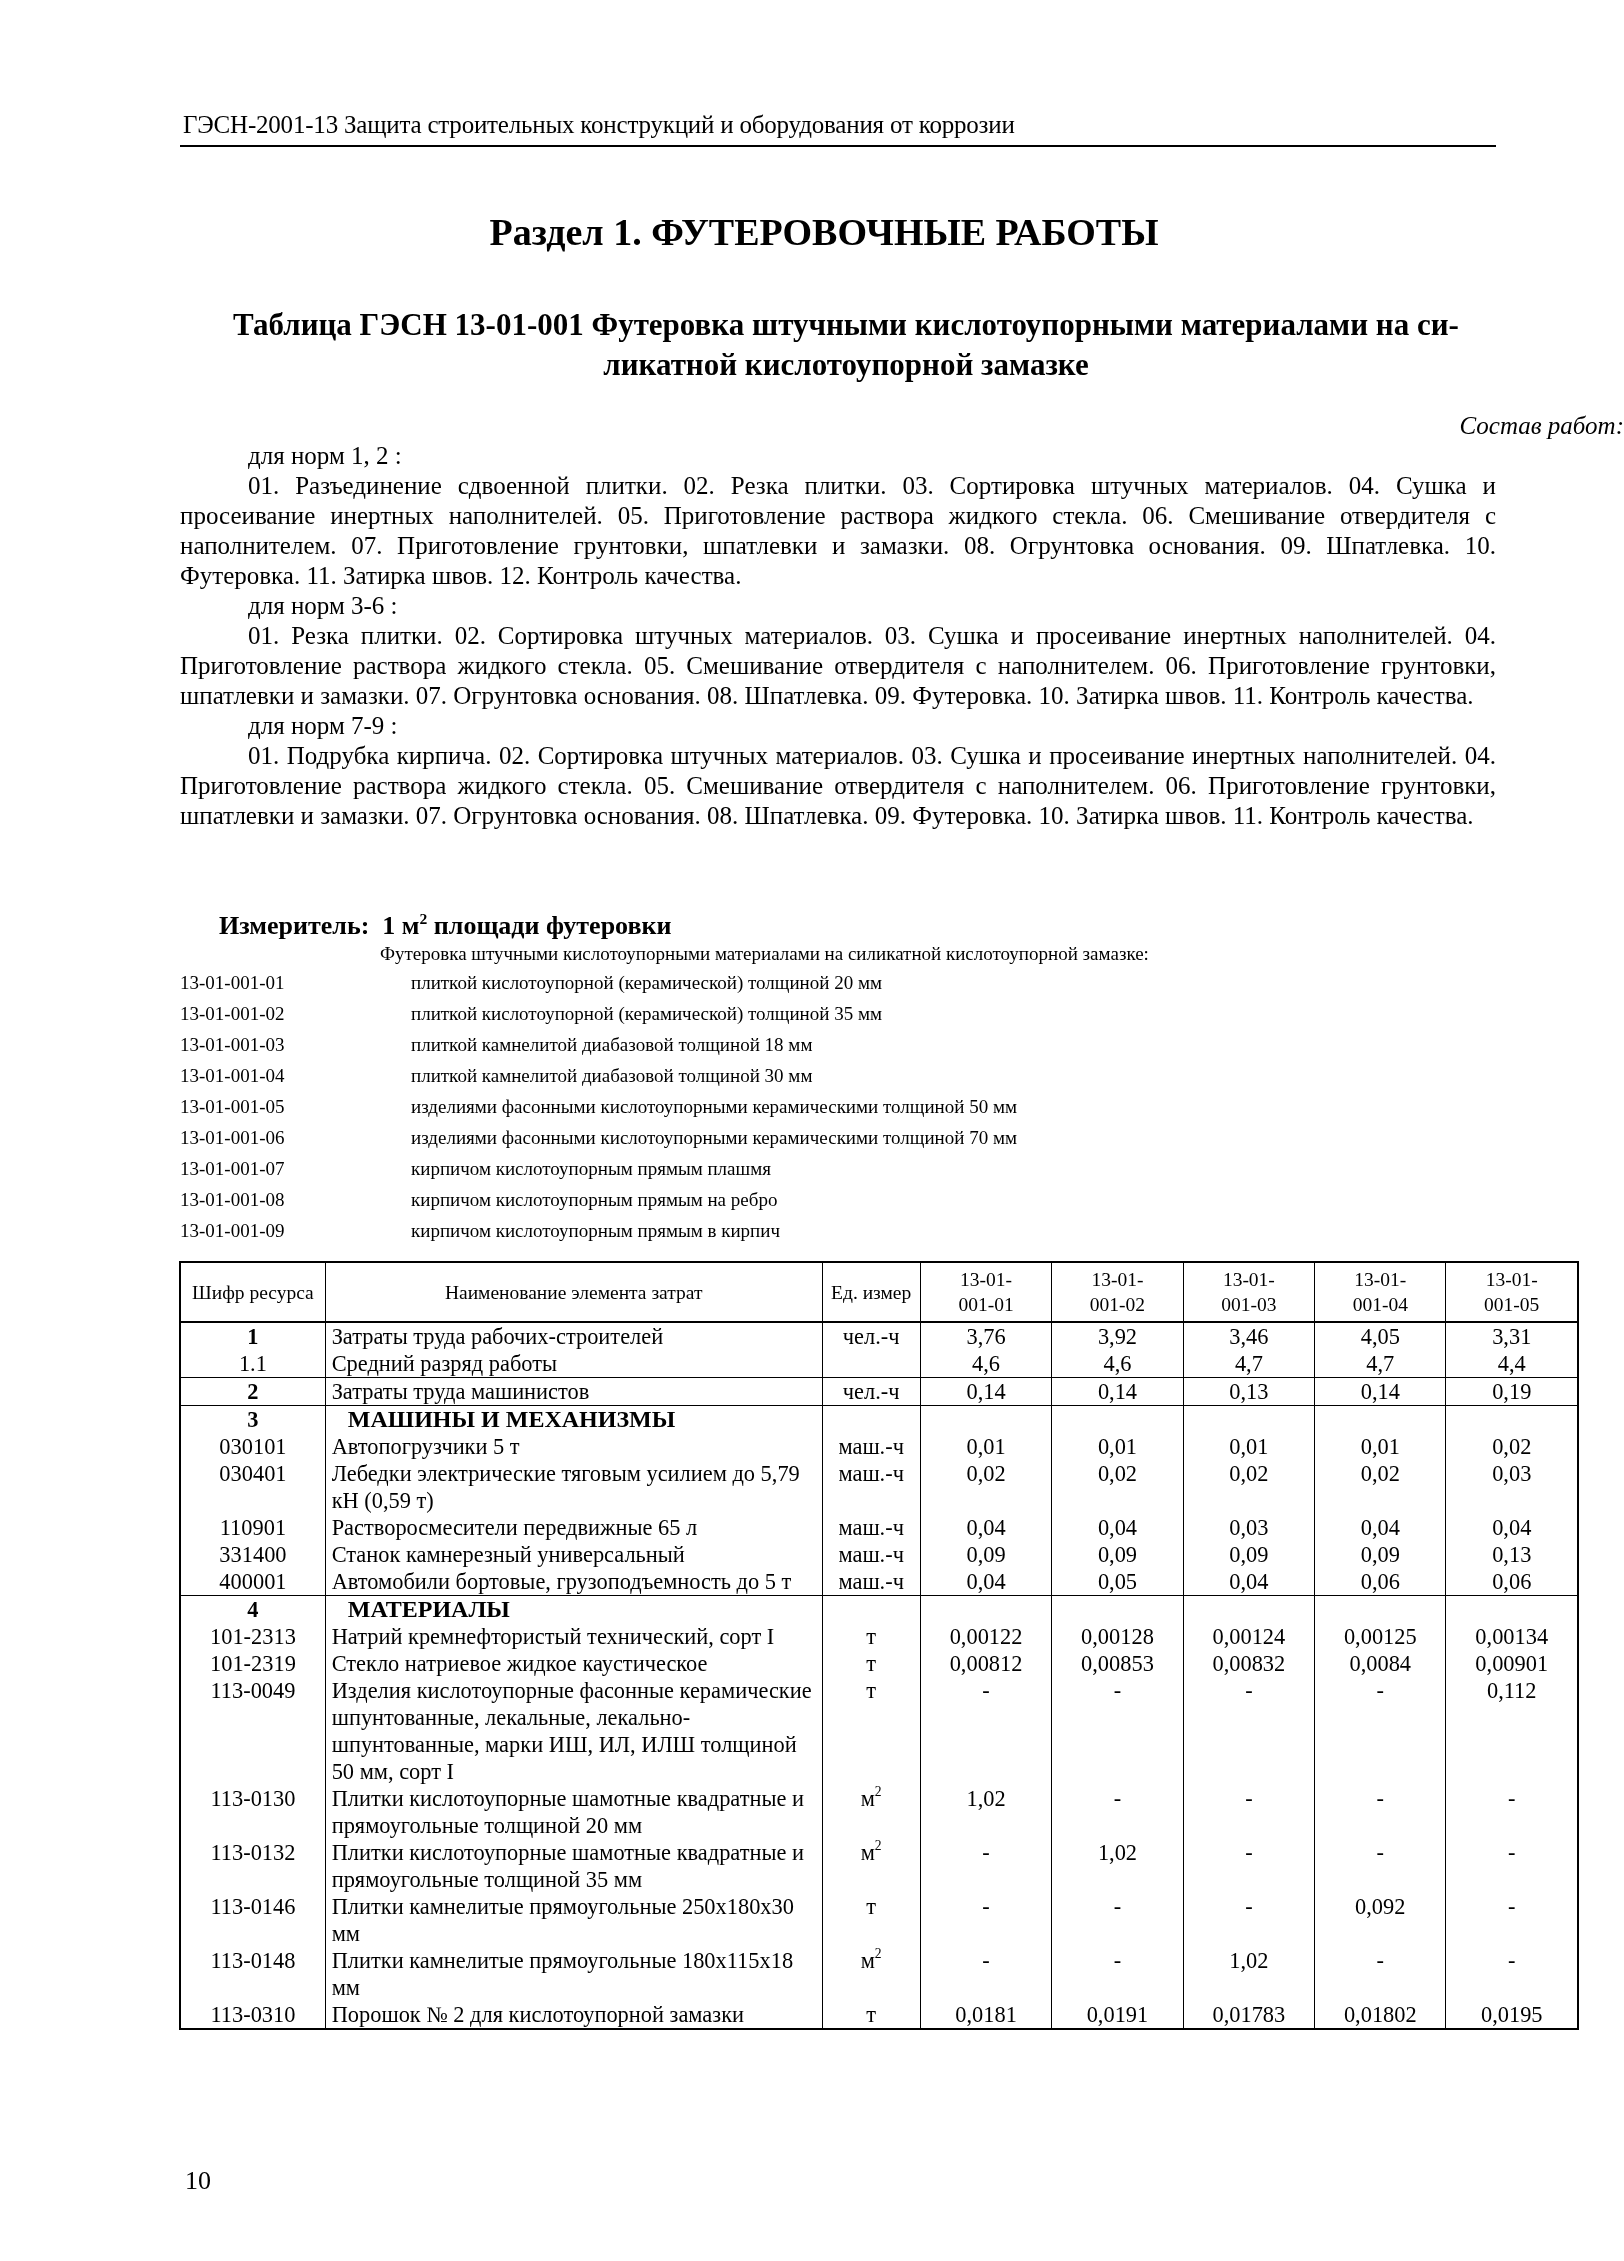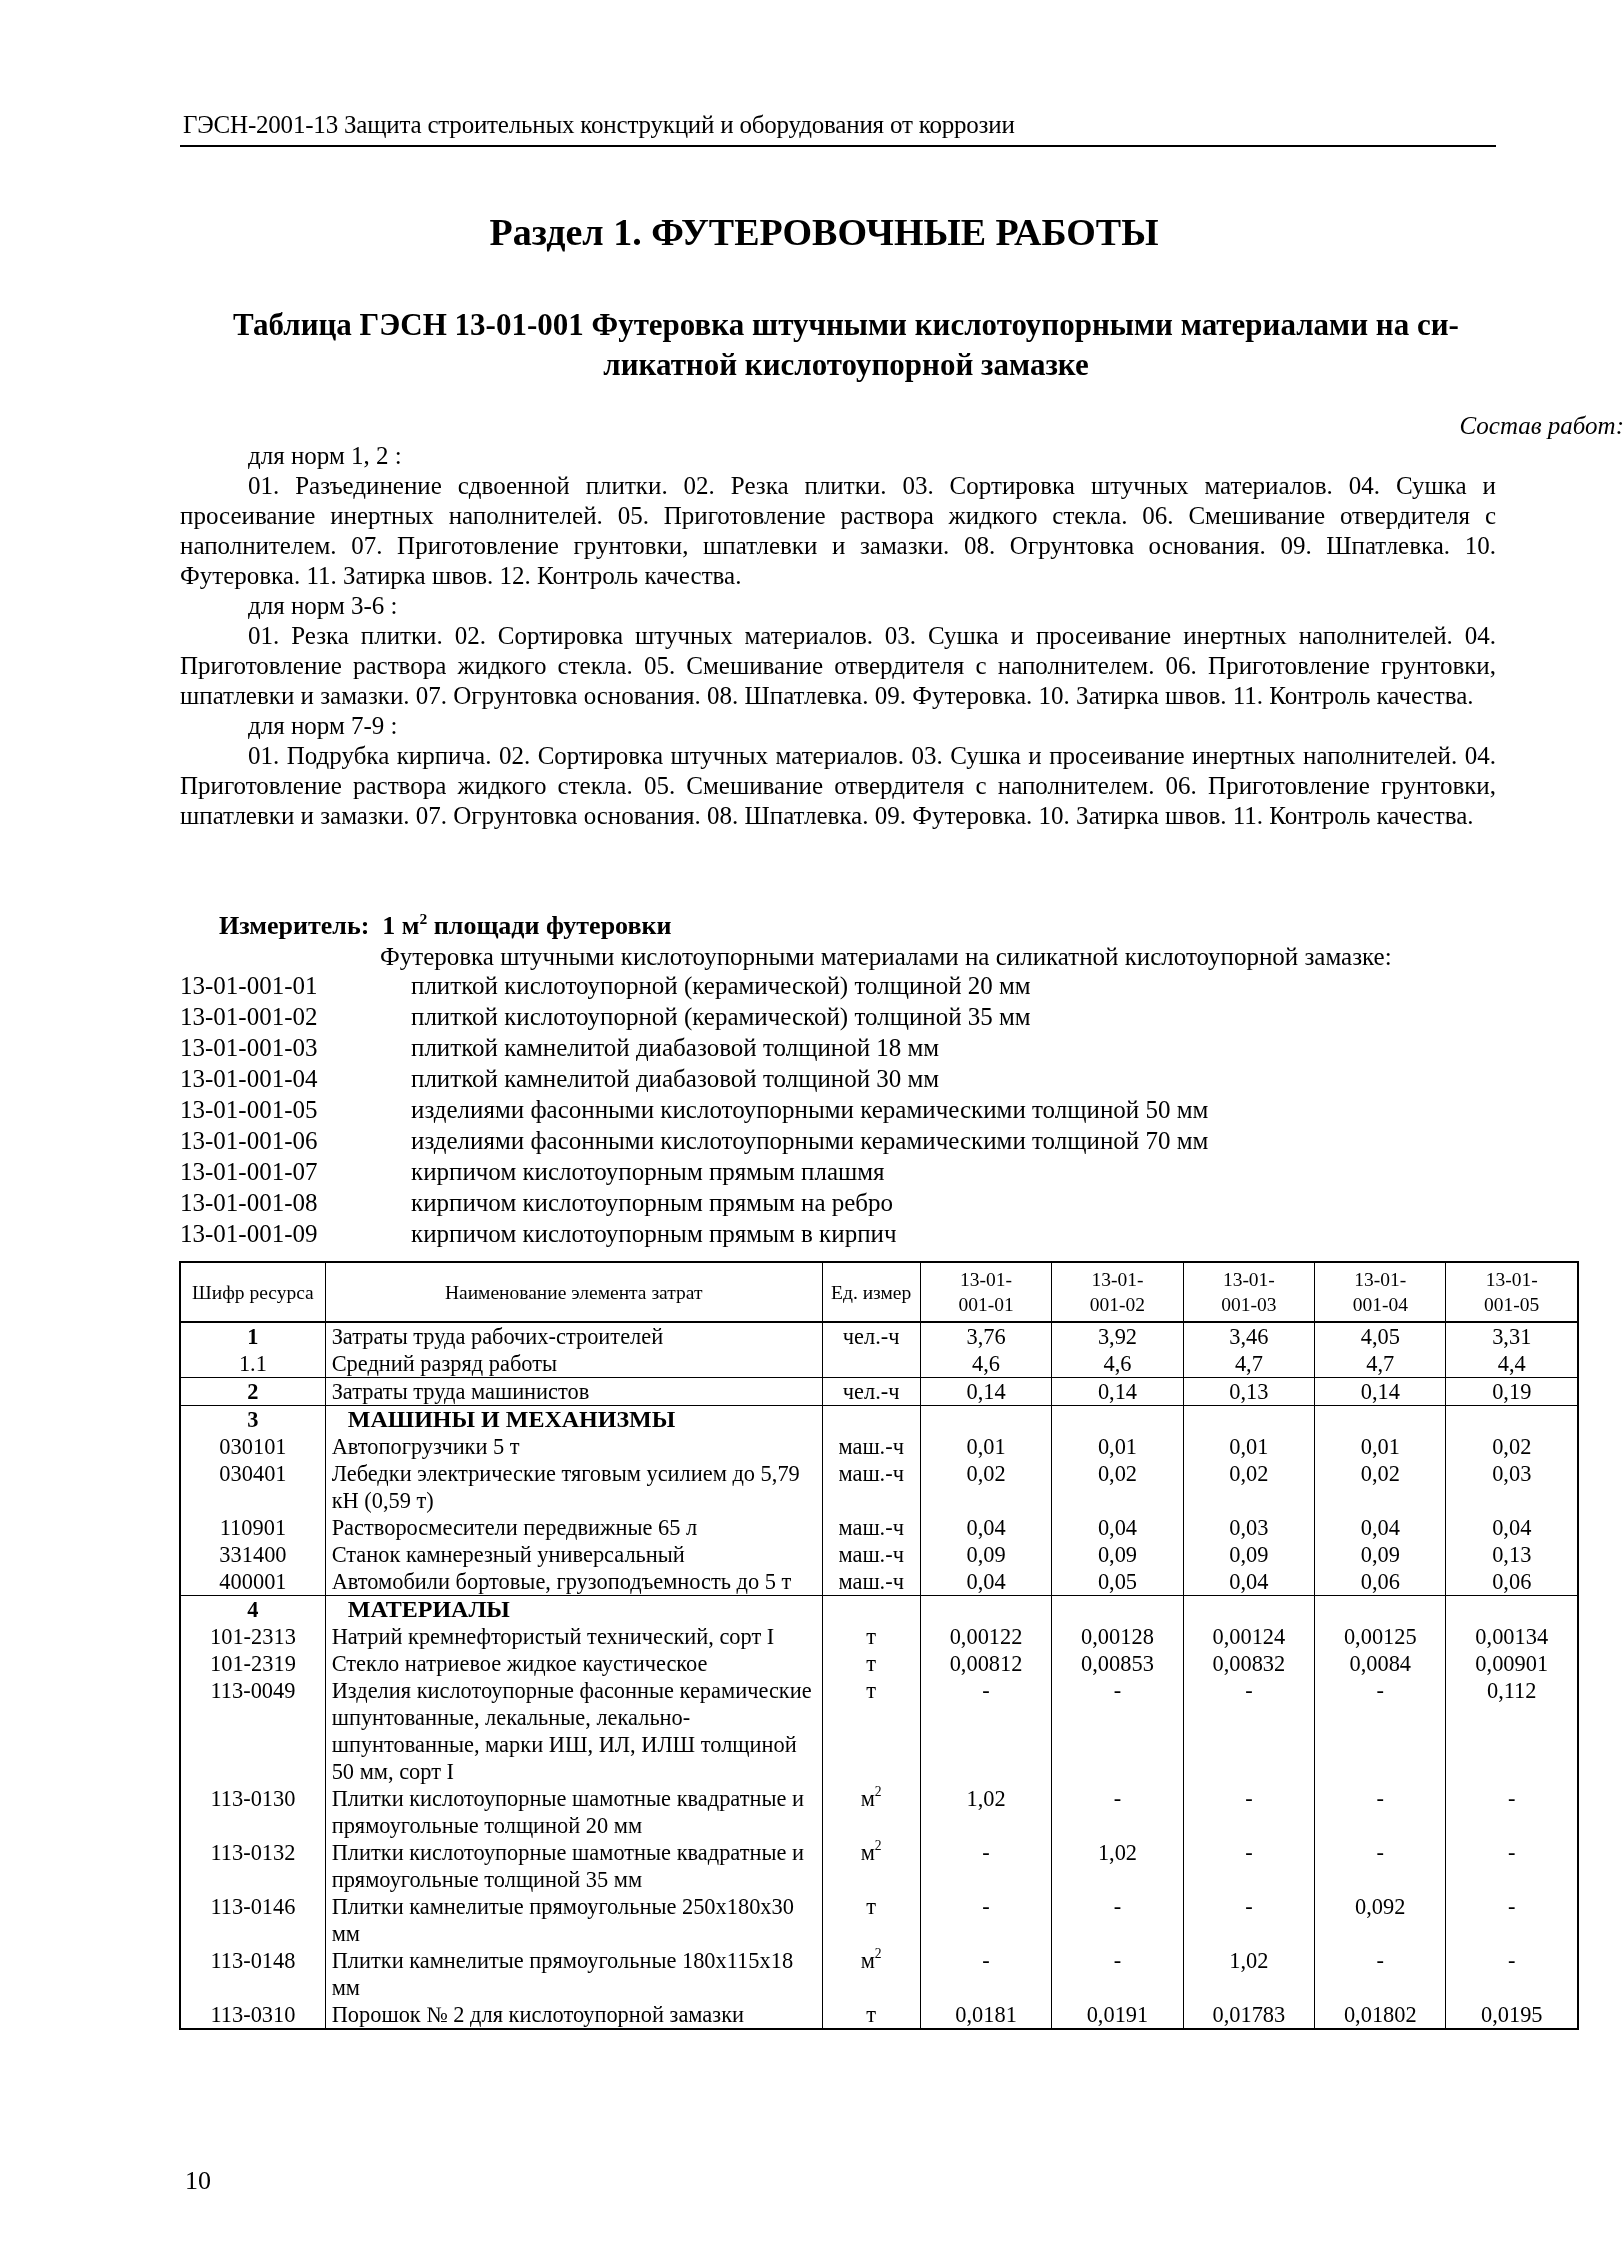--- a/index.html
+++ b/index.html
@@ -10,22 +10,22 @@
   .header-rule { left:180px; top:145px; width:1316px; height:2.4px; background:#000; }
   .section-title { left:0; width:1624px; top:210px; text-align:center; font-size:38px; font-weight:bold;padding-left:12px; }
   .table-title { left:188px; width:1316px; top:305px; text-align:center; font-size:31px; font-weight:bold; line-height:40px; }
   .composition { left:0; width:1624px; top:412px; text-align:right; font-size:25px; font-style:italic; }
   .body-text { left:180px; width:1316px; font-size:25px; line-height:30px; text-align:justify; }
   .body-text p { margin:0; }
   .norm-label { text-indent:68px; }
   .norm-text { text-indent:68px; }
   .meter { left:219px; top:910px; font-size:26px; font-weight:bold; white-space:nowrap; }
   .meter sup { font-size:15.6px; }
-  .variants-intro { left:380px; top:943px; font-size:25px; white-space:nowrap; }
-  .variants { left:180px; top:972px; font-size:25px; }
+  .variants-intro { left:380px; top:943px; font-size:19px; white-space:nowrap; }
+  .variants { left:180px; top:972px; font-size:19px; }
   .variant-row { height:31px; display:flex; white-space:nowrap; }
   .variant-code { width:231px; }
   table.res { position:absolute; left:179px; top:1261px; width:1400px; border-collapse:collapse;
               font-size:22.4px; line-height:27px; border:2.4px solid #000; }
   table.res td, table.res th { border-left:1.5px solid #000; border-right:1.5px solid #000; padding:0 5.8px; vertical-align:top; }
   table.res th { font-weight:normal; font-size:19.5px; line-height:25px; border-bottom:2.4px solid #000; text-align:center; vertical-align:middle; height:58px; }
   table.res td.code { text-align:center; }
   table.res td.unit { text-align:center;margin-left:25px; }
   table.res td.num { text-align:center; }
   table.res tr.group-end td { border-bottom:1.9px solid #000; }

